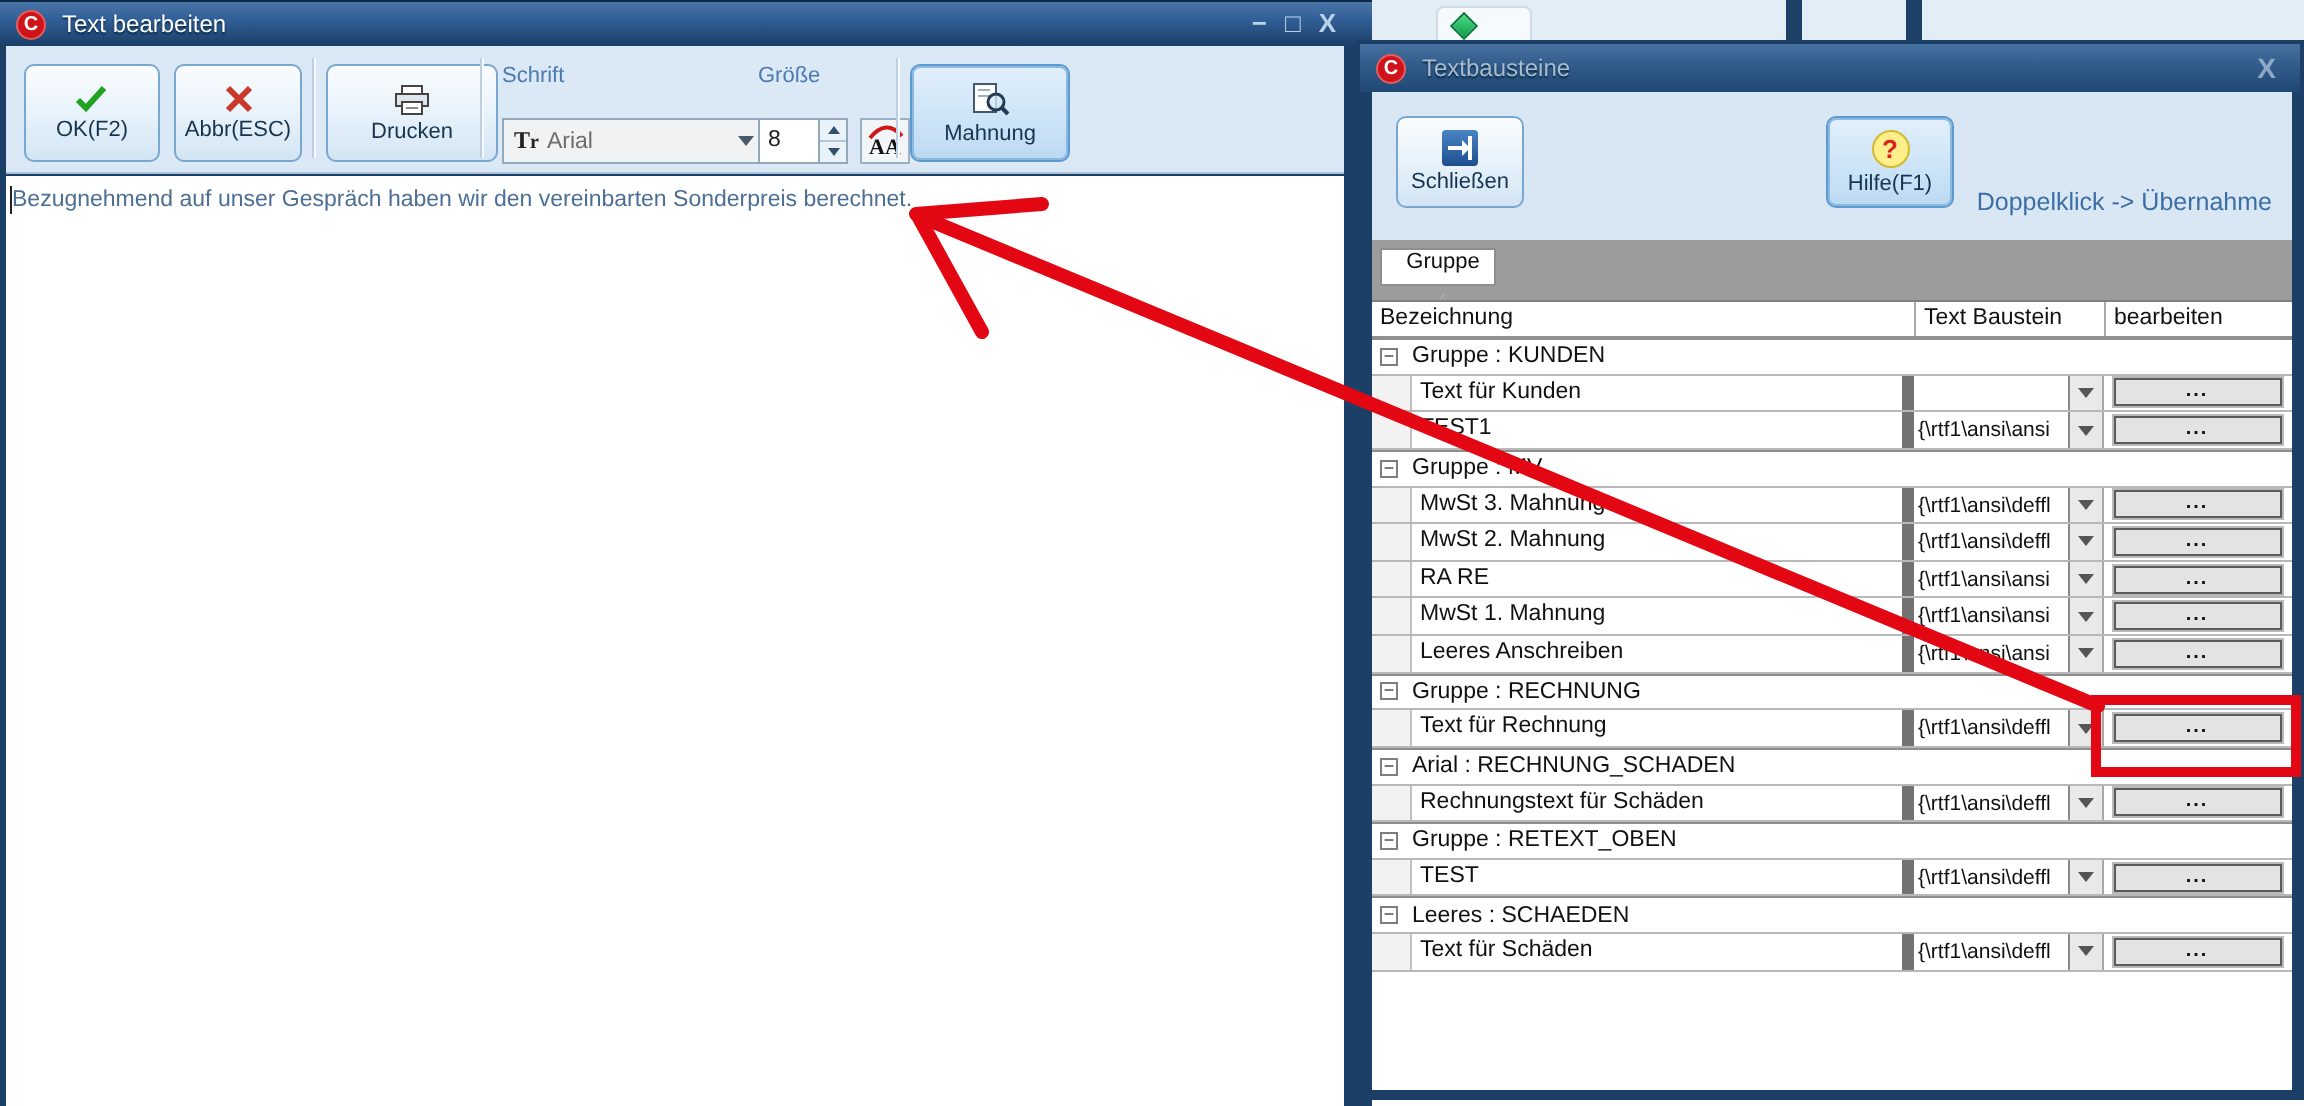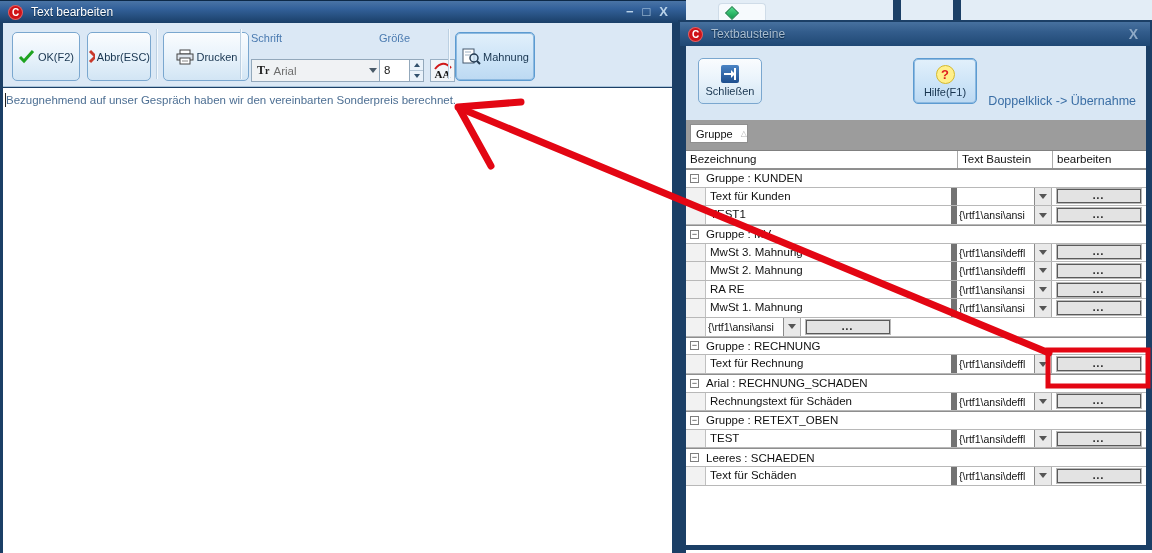--- a/index.html
+++ b/index.html
@@ -20,21 +20,21 @@
   .app-ico { width:15px; height:15px; margin-left:8px; border-radius:50%; background:#cf1318; color:#fff;
     font-weight:bold; font-size:10px; line-height:15px; text-align:center; box-shadow:inset 0 0 0 1px #ffffff55; }
   .title-text { color:#fff; font-weight:normal; font-size:12px; margin-left:8px; text-shadow:0 1px 1px #0a2742; }
   .win-ctrls { position:absolute; right:18px; top:3px; display:flex; gap:9px; color:#b9d2e8; font-size:13px; font-weight:bold; }
   .win-ctrls span { cursor:default; line-height:16px; }
 
   .toolbar { position:absolute; left:3px; top:23px; width:669px; height:64px; background:#dbe8f5; border-bottom:1px solid #a9c4da; }
   .tb-sep { position:absolute; top:6px; height:50px; width:1px; background:#bcd0e2; box-shadow:1px 0 0 #f4f9fd; }
   .tb-btn { position:absolute; top:9px; height:49px; border:1px solid #7aa7cf; border-radius:5px;
     background:linear-gradient(180deg,#fafcfe 0%,#e9f3fb 48%,#d2e5f4 100%);
-    display:flex; flex-direction:row; align-items:center; justify-content:center; gap:2px;
+    display:flex; flex-direction:column; align-items:center; justify-content:center; gap:2px;
     font-size:11px; color:#17344f; }
   .tb-btn.focused { background:linear-gradient(180deg,#e2f0fb 0%,#cbe3f7 60%,#bcd9f2 100%);
     border:1px solid #5c9bd1; box-shadow:0 0 0 1px #8cb9e0 inset; }
   .tb-label { position:absolute; font-size:11px; color:#4a7ab0; }
   .combo { position:absolute; height:23px; background:#f0f2f4; border:1px solid #93a8bb; display:flex; align-items:center; }
   .tt-glyph { font-family:"Liberation Serif",serif; font-weight:bold; font-size:12px; color:#222; margin:0 4px 0 5px; }
   .combo-val { color:#6d6d6d; font-size:11.5px; flex:1; }
   .combo-arrow { width:0; height:0; border-left:4px solid transparent; border-right:4px solid transparent; border-top:5px solid #4a5a68; margin-right:6px; }
   .spinner { position:absolute; height:23px; background:#fff; border:1px solid #93a8bb; display:flex; }
   .spin-val { flex:1; font-size:11.5px; color:#222; padding:4px 0 0 4px; }
@@ -66,21 +66,21 @@
   .ico-close { width:18px; height:18px; border-radius:2px; background:linear-gradient(180deg,#4a84c4,#1d4e8e); position:relative; }
   .ico-close .arr { position:absolute; left:3px; top:8px; width:7px; height:2px; background:#fff; }
   .ico-close .arr:after { content:""; position:absolute; right:-4px; top:-3px; border-left:4px solid #fff; border-top:4px solid transparent; border-bottom:4px solid transparent; }
   .ico-close .bar { position:absolute; right:3px; top:3px; width:2px; height:12px; background:#fff; }
   .ico-help { width:19px; height:19px; border-radius:50%; background:#ffef8a; border:1px solid #d4b92e;
     color:#e02020; font-weight:bold; font-size:13px; line-height:17px; text-align:center; }
   .hint { position:absolute; right:10px; top:48px; color:#3a6ea5; font-size:12.5px; }
 
   .band { position:absolute; left:0; right:0; top:74px; height:30px; background:#9c9c9c; }
   .gruppe-chip { position:absolute; left:4px; top:4px; width:58px; height:19px; background:#fff; border:1px solid #8f8f8f;
-    font-size:11px; color:#111; display:flex; align-items:center; padding-left:5px; gap:8px; }
+    font-size:11px; color:#111; display:flex; align-items:center; padding-left:5px; gap:8px;flex-direction:column; }
   .sort-tri { color:#b5b5b5; font-size:8px; }
 
   .tablewrap { position:absolute; left:0; right:0; top:104px; bottom:0; background:#fff; border-top:1px solid #808080; }
   .thead { display:flex; height:18px; border-bottom:1px solid #909090; background:#fff; }
   .thead .hc { font-size:11.5px; color:#111; padding:2px 0 0 4px; }
   .hc1 { width:272px; border-right:1px solid #aaa; }
   .hc2 { width:95px;  border-right:1px solid #aaa; }
   .hc3 { width:93px; }
 
   .trow { display:flex; height:18.64px; border-bottom:1px solid #b8b8b8; align-items:stretch; background:#fff; }
@@ -311,20 +311,21 @@
                 <div class="dd-btn">
                   <span class="dd-tri"></span>
                 </div>
               </div>
               <div class="edit-zone">
                 <button class="edit-btn">...</button>
               </div>
             </div>
             <div class="trow item">
               <div class="gutter"></div>
+              <div class="name-cell">Leeres Anschreiben</div>
               <div class="rtf-zone">
                 <div class="rtf-text">{\rtf1\ansi\ansi</div>
                 <div class="dd-btn">
                   <span class="dd-tri"></span>
                 </div>
               </div>
               <div class="edit-zone">
                 <button class="edit-btn">...</button>
               </div>
             </div>

